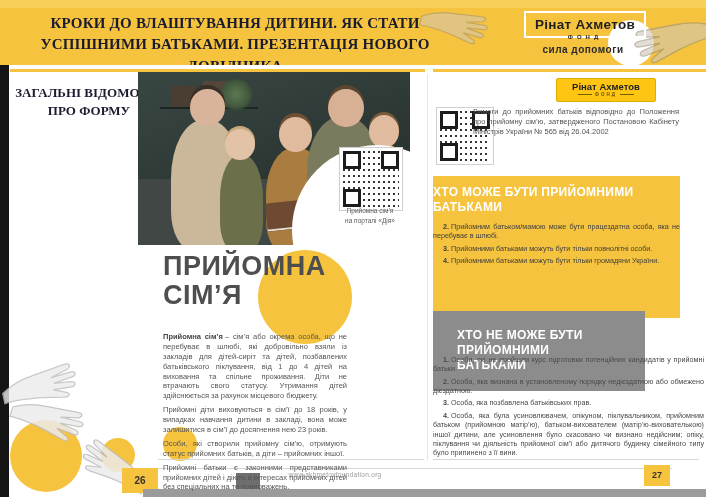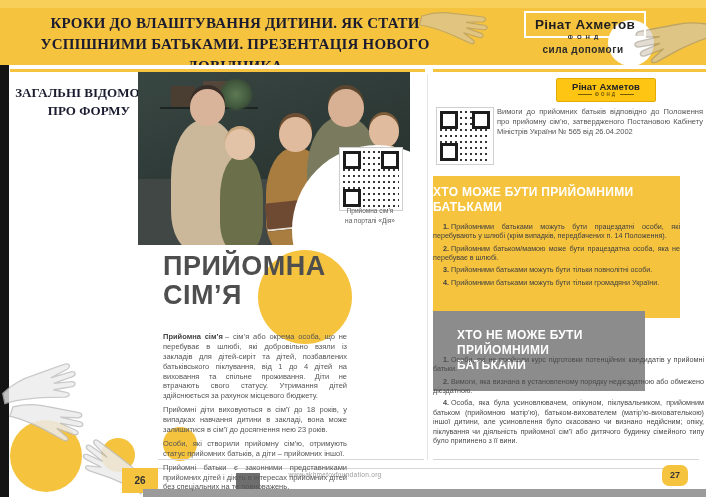--- a/index.html
+++ b/index.html
@@ -62,42 +62,42 @@
   .body-col p{margin:0 0 4px;font-size:7.5px;line-height:1.32;color:#555;text-align:justify;}
   .body-col b{margin-right:2px;color:#444;}
   .deco-square{position:absolute;left:236px;top:473px;width:24px;height:24px;background:#6e6e6e;}
   
   .mini-logo{position:absolute;left:556px;top:78px;width:98px;height:22px;background:#fec513;
     border:1px solid #e2ab00;border-radius:2px;text-align:center;}
   .mini-logo .nm{font-size:9.5px;font-weight:700;color:#232323;line-height:15px;display:block;}
   .mini-fond{display:flex;align-items:center;justify-content:center;gap:3px;margin-top:-2px;}
   .mini-fond .dash{width:14px;height:1px;background:#7a5c00;}
   .mini-fond span.t{font-size:4.5px;font-weight:700;color:#6b5200;letter-spacing:2px;}
-  .req-text{position:absolute;left:497px;top:107px;width:206px;
+  .req-text{position:absolute;left:473px;top:107px;width:206px;
     font-size:7.5px;line-height:1.35;color:#555;text-align:justify;}
   .can-box{position:absolute;left:433px;top:160px;width:247px;height:124px;
     background:#f5c33e;padding:9px 0;margin-top:16px;}
   .box-title{font-size:12px;font-weight:700;color:#fff;line-height:1.25;letter-spacing:.3px;margin:0 0 7px;}
   .nitem{margin:0 0 3px;font-size:7.2px;line-height:1.3;color:#3f3f3f;text-align:justify;text-indent:10px;}
   .nitem b{margin-right:2px;}
   .cannot-header{position:absolute;left:433px;top:311px;width:188px;background:#8c8c8c;
     padding:5px 12px 6px;}
   .cannot-header .box-title{margin:12px;}
   .cannot-list{position:absolute;left:433px;top:355px;width:271px;}
   .cannot-list .nitem{color:#4a4a4a;}
   
   .f-rule{position:absolute;height:1px;background:#d6d6d6;}
   .f-rule.a{left:158px;top:459px;width:266px;}
   .f-rule.b{left:158px;top:468px;width:514px;}
   .f-rule.c{left:433px;top:459px;width:266px;}
   .footer-url{position:absolute;left:160px;top:471px;width:350px;text-align:center;
     font-size:6.5px;color:#9a9a9a;letter-spacing:.3px;}
   .pagenum{position:absolute;background:#f5c33e;color:#333;font-weight:700;text-align:center;}
   .pagenum.p26{left:122px;top:468px;width:36px;height:25px;font-size:10px;line-height:25px;}
-  .pagenum.p27{left:662px;top:465px;width:26px;height:21px;font-size:9px;line-height:21px;border-radius:7px;}
+  .pagenum.p27{left:644px;top:465px;width:26px;height:21px;font-size:9px;line-height:21px;}
 </style>
 </head>
 <body>
 
 <div class="stage">
 
   <div class="banner">
     <div class="hand" style="left:420px;top:-4px;width:78px;height:46px;transform:rotate(14deg);opacity:.55">
       <svg viewBox="0 0 100 60">
           <path d="M2,38 C15,30 28,26 40,25 L78,20 C84,19 86,23 81,26 L60,32 L84,30 C90,30 90,35 84,36 L62,39 L82,41 C88,42 87,47 81,47 L60,46 L74,52 C79,54 77,58 71,57 L45,52 C30,50 15,48 2,50 Z" fill="#cfc6b5" stroke="#9a917e" stroke-width="1.5"></path>
@@ -199,32 +199,32 @@
 
   <div class="qr" style="left:437px;top:108px;width:50px;height:50px;">
     <i class="tl"></i>
       <i class="tr"></i>
       <i class="bl"></i>
   </div>
   <div class="req-text">Вимоги до прийомних батьків відповідно до Положення про прийомну сім’ю, затвердженого Постановою Кабінету Міністрів України № 565 від 26.04.2002</div>
 
   <div class="can-box">
     <p class="box-title">ХТО МОЖЕ БУТИ ПРИЙОМНИМИ БАТЬКАМИ</p>
-    <p class="nitem"><b>1.</b><span>Прийомними батьками можуть бути працездатні особи, які перебувають у шлюбі (крім випадків, передбачених п. 14 Положення).</span></p>
     <p class="nitem"><b>2.</b><span>Прийомним батьком/мамою може бути працездатна особа, яка не перебуває в шлюбі.</span></p>
     <p class="nitem"><b>3.</b><span>Прийомними батьками можуть бути тільки повнолітні особи.</span></p>
     <p class="nitem"><b>4.</b><span>Прийомними батьками можуть бути тільки громадяни України.</span></p>
   </div>
 
   <div class="cannot-header">
     <p class="box-title">ХТО НЕ МОЖЕ БУТИ ПРИЙОМНИМИ БАТЬКАМИ</p>
   </div>
   <div class="cannot-list">
     <p class="nitem"><b>1.</b><span>Особи, які не пройшли курс підготовки потенційних кандидатів у прийомні батьки.</span></p>
-    <p class="nitem"><b>2.</b><span>Вимоги, яка визнана в установленому порядку недієздатною або обмежено дієздатною.</span></p>
+    <p class="nitem"><b>2.</b><span>Особа, яка визнана в установленому порядку недієздатною або обмежено дієздатною.</span></p>
+    <p class="nitem"><b>3.</b><span>Особа, яка позбавлена батьківських прав.</span></p>
     <p class="nitem"><b>4.</b><span>Особа, яка була усиновлювачем, опікуном, піклувальником, прийомним батьком (прийомною матір’ю), батьком-вихователем (матір’ю-вихователькою) іншої дитини, але усиновлення було скасовано чи визнано недійсним; опіку, піклування чи діяльність прийомної сім’ї або дитячого будинку сімейного типу було припинено з її вини.</span></p>
   </div>
 
   <div class="f-rule a"></div>
   <div class="f-rule c"></div>
   <div class="f-rule b"></div>
   <div class="footer-url">www.akhmetovfoundation.org</div>
   <div class="pagenum p26">26</div>
   <div class="pagenum p27">27</div>
   <div class="bottom-bar"></div>

